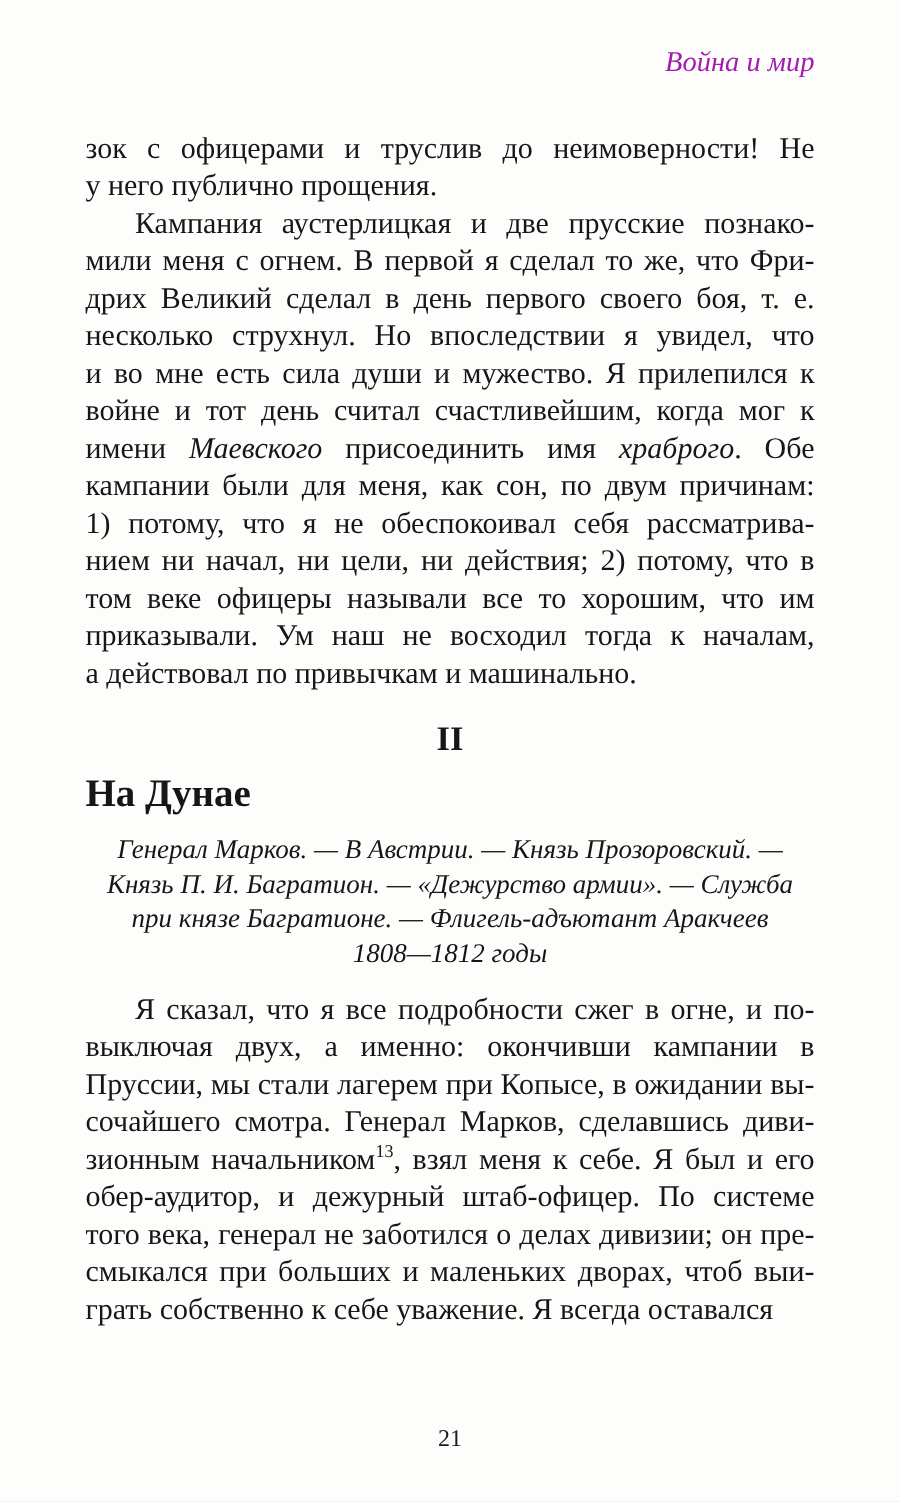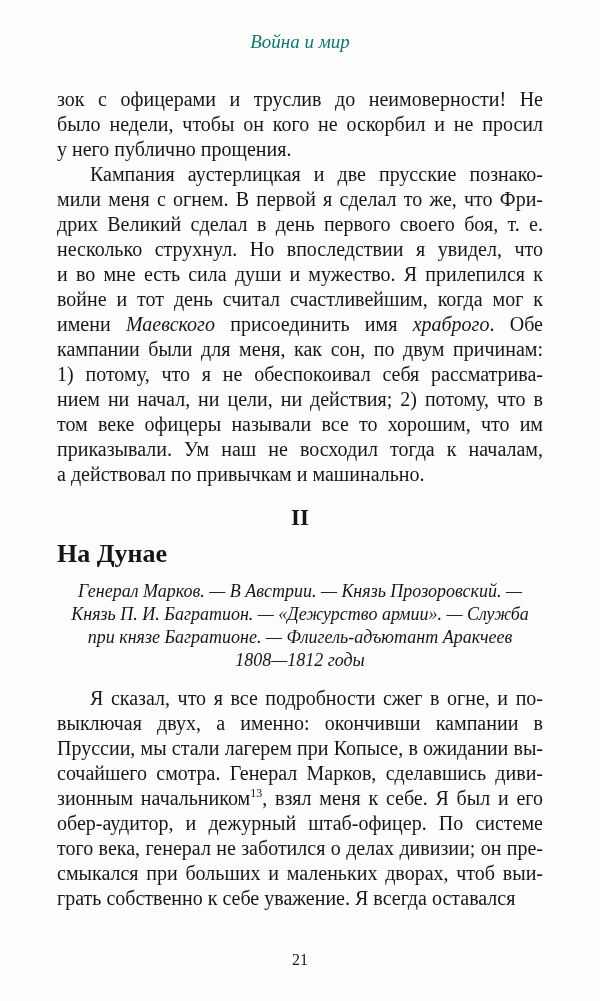--- a/index.html
+++ b/index.html
@@ -11,25 +11,25 @@
     width: 600px;
     height: 1001px;
     margin: 0 auto;
     background: #fdfdfc;
     color: #161616;
     padding: 32px 57px 0 57px;
     overflow: hidden;
   }
 
   .running-header {
-    text-align: center;
+    text-align: right;
     font-style: italic;
     font-size: 19px;
     line-height: 20px;
-    color: #0f766e;
+    color: #a21caf;
   }
 
   .body-text { font-size: 20px; }
   .body-text.top { margin-top: 35px; }
   .body-text.bottom { margin-top: 14px; }
 
   .para .line {
     line-height: 25px;
     text-align: justify;
     text-align-last: left;
@@ -87,21 +87,20 @@
 </head>
 <body>
 
 <div class="page">
 
   <div class="running-header">Война и мир</div>
 
   <div class="body-text top">
       <div class="para">
         <div class="line jfull"><span>зок с офицерами и труслив до неимоверности! Не</span></div>
-        <div class="line jfull"><span>было недели, чтобы он кого не оскорбил и не просил</span></div>
         <div class="line"><span>у него публично прощения.</span></div>
       </div>
       <div class="para">
         <div class="line jfull indent"><span>Кампания аустерлицкая и две прусские познако-</span></div>
         <div class="line jfull"><span>мили меня с огнем. В первой я сделал то же, что Фри-</span></div>
         <div class="line jfull"><span>дрих Великий сделал в день первого своего боя, т. е.</span></div>
         <div class="line jfull"><span>несколько струхнул. Но впоследствии я увидел, что</span></div>
         <div class="line jfull"><span>и во мне есть сила души и мужество. Я прилепился к</span></div>
         <div class="line jfull"><span>войне и тот день считал счастливейшим, когда мог к</span></div>
         <div class="line jfull"><span>имени </span><i>Маевского</i><span> присоединить имя </span><i>храброго</i><span>. Обе</span></div>

